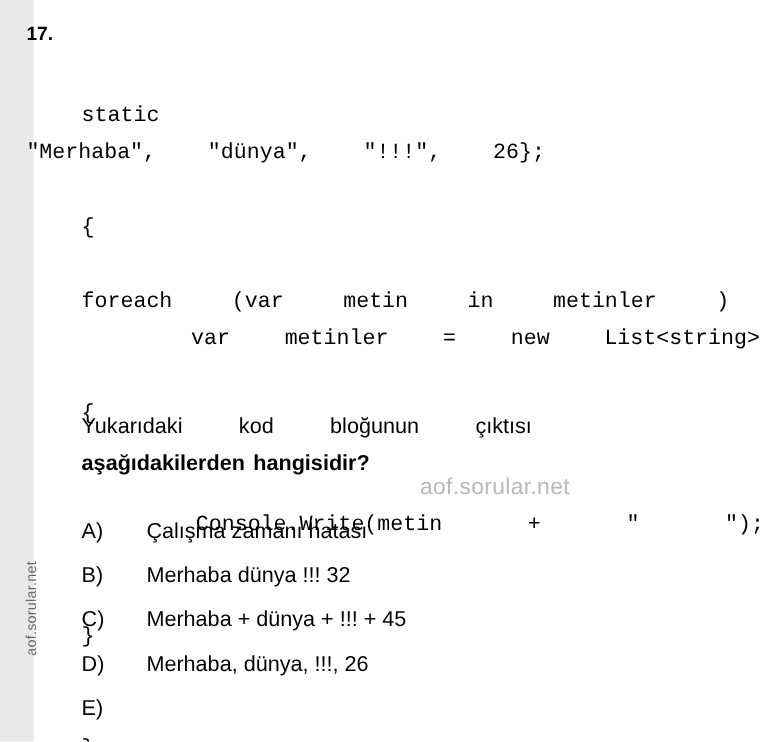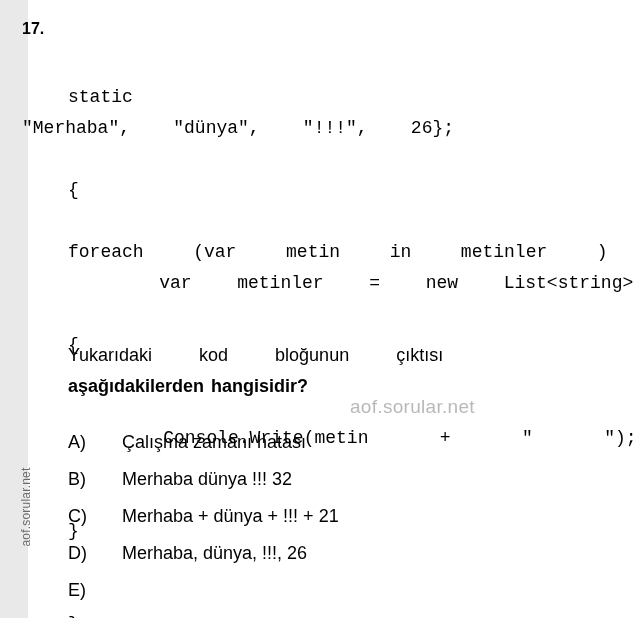--- a/index.html
+++ b/index.html
@@ -183,21 +183,21 @@
     <div class="opt">
       <span class="letter">A)</span>
       <span class="text">Çalışma zamanı hatası</span>
     </div>
     <div class="opt">
       <span class="letter">B)</span>
       <span class="text">Merhaba dünya !!! 32</span>
     </div>
     <div class="opt">
       <span class="letter">C)</span>
-      <span class="text">Merhaba + dünya + !!! + 21</span>
+      <span class="text">Merhaba + dünya + !!! + 45</span>
     </div>
     <div class="opt">
       <span class="letter">D)</span>
       <span class="text">Merhaba, dünya, !!!, 26</span>
     </div>
     <div class="opt">
       <span class="letter">E)</span>
     </div>
   </div>
 

